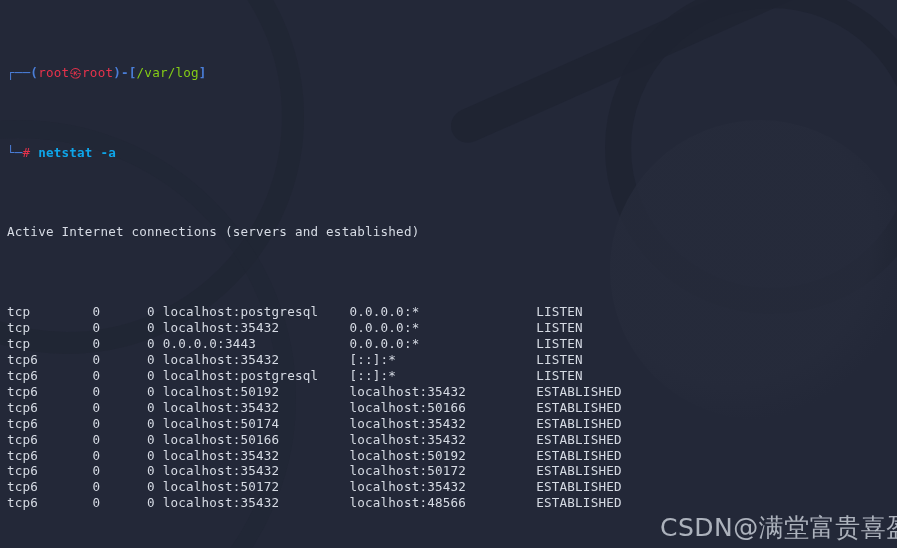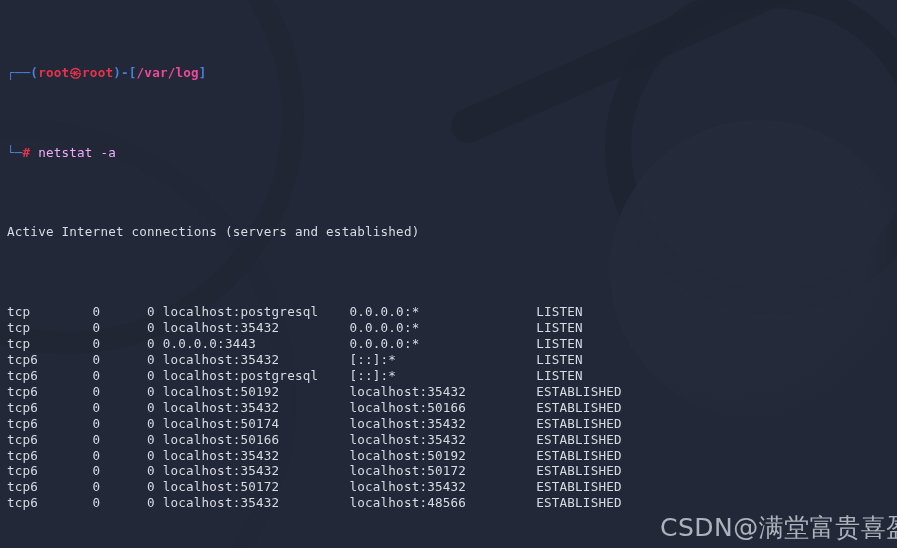--- a/index.html
+++ b/index.html
@@ -76,23 +76,23 @@
     font-size: 12.6px;
     line-height: 15.95px;
     color: #d6dbe4;
     white-space: pre;
     letter-spacing: 0.2px;
   }
   .line { height: 15.95px; }
 
   .prompt-line { }
   .c-blue   { color: #4a7ed8; font-weight: bold; }
-  .c-red    { color: #e6324b; font-weight: bold; }
-  .c-white  { color: #ec4899; font-weight: bold; }
-  .c-teal   { color: #f0abfc; }
+  .c-red    { color: #e6324b; font-weight: normal; }
+  .c-white  { color: #84cc16; font-weight: normal; }
+  .c-teal   { color: #0ea5e9; font-weight: bold; }
   .c-out    { color: #d6dbe4; }
 
   
   #watermark {
     position: absolute;
     z-index: 3;
     left: 660px;
     top: 511px;
     font-family: "DejaVu Sans", "Liberation Sans", sans-serif;
     font-size: 25px;

